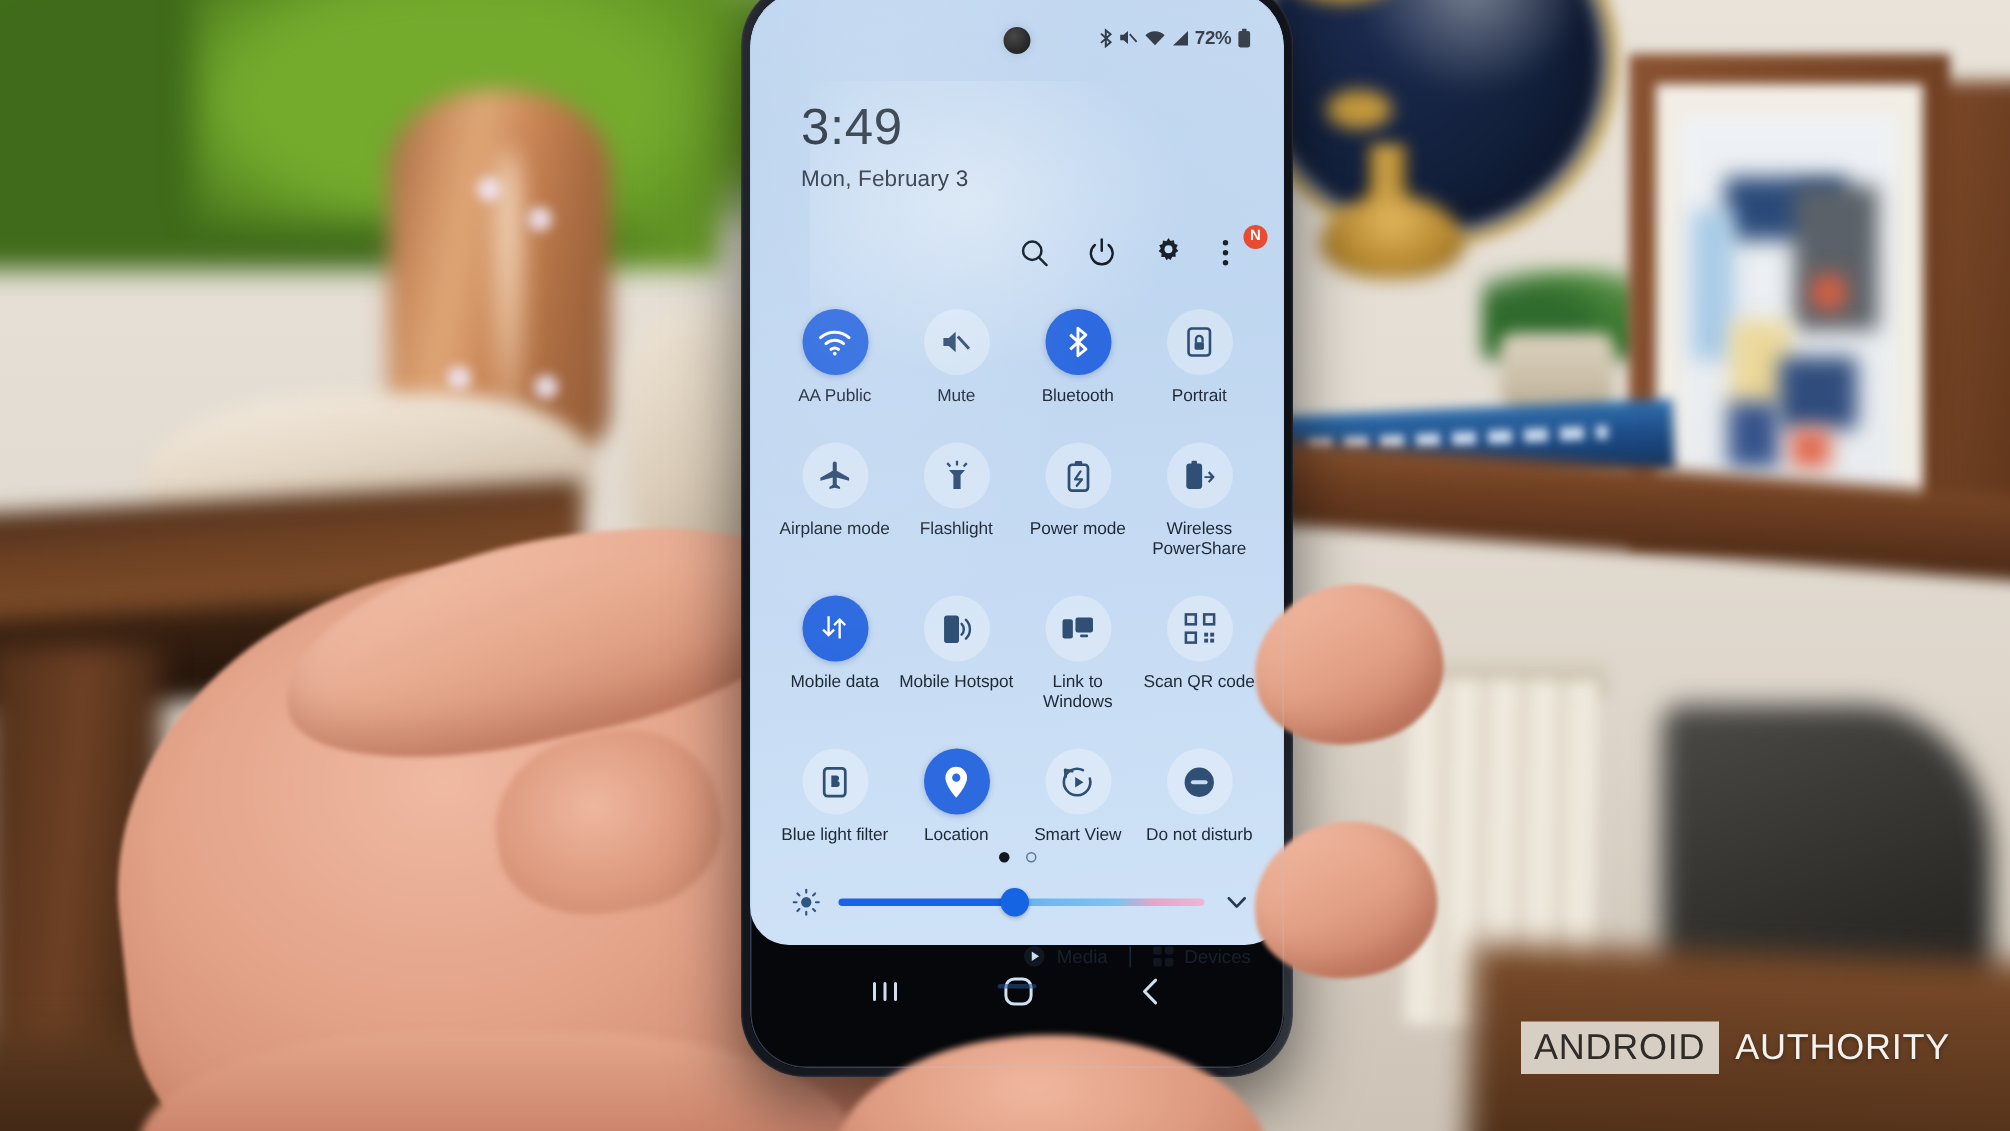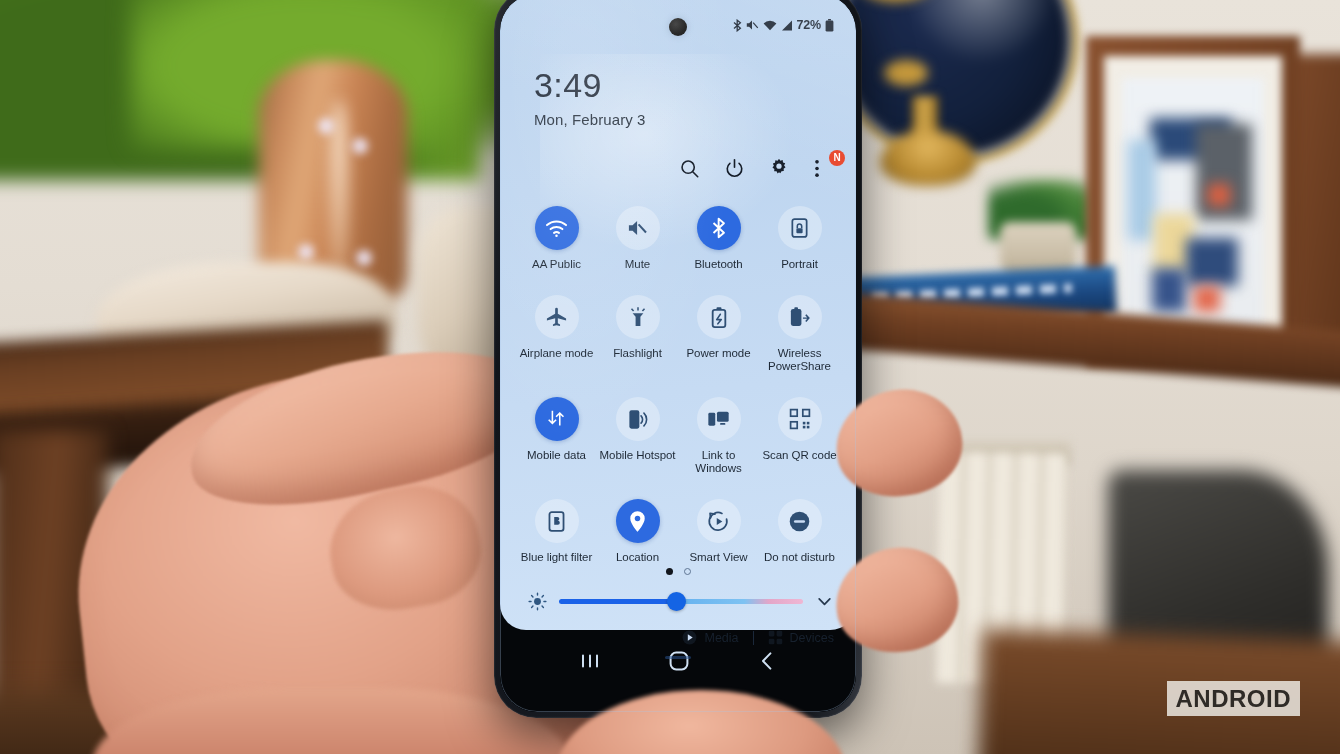--- a/index.html
+++ b/index.html
@@ -506,21 +506,21 @@
     position: absolute; inset: 0; pointer-events: none; z-index: 11;
     border-radius: 37px;
     box-shadow: inset 0 0 0 1px rgba(170,200,235,.30);
   }
 
   
   .watermark {
     position: absolute; right: 40px; bottom: 38px;
     display: flex; align-items: stretch;
     z-index: 30;
-    font-weight: 700; letter-spacing: .5px;
+    font-weight: 400; letter-spacing: .5px;
   }
   .wm-android {
     background: rgba(240,238,232,.82);
     color: #2f2b27;
     font-size: 24px; line-height: 1;
     padding: 6px 9px 5px;
     display: flex; align-items: center;
   }
   .wm-authority {
     color: #f4f2ee;
@@ -924,15 +924,16 @@
       </div>
     </div>
   </div>
 
   <div class="tip tip1"></div>
   <div class="tip tip2"></div>
   <div class="thumb-bottom"></div>
 
   <div class="watermark">
     <span class="wm-android">ANDROID</span>
+    <span class="wm-authority">AUTHORITY</span>
   </div>
 
 </div>
 
 </body></html>

